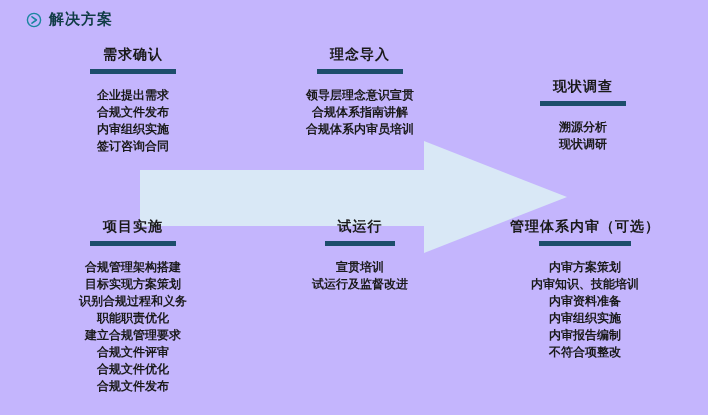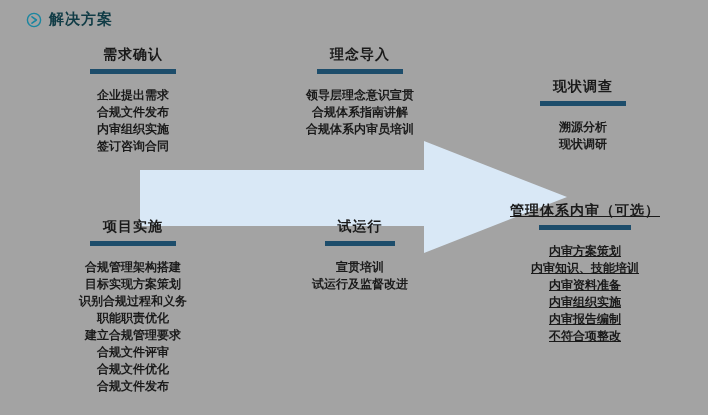--- a/index.html
+++ b/index.html
@@ -1,21 +1,21 @@
 <!DOCTYPE html>
 <html style="--accent: #1b86a0; --title: #113c46; --bar: #1d4d6b; --arrow: #d9e8f6; --text: #1a1a1a;"><head>
 <meta charset="utf-8">
 <style>
   * { margin: 0; padding: 0; box-sizing: border-box; }
   html, body { background: #ffffff; }
   .canvas {
     position: relative;
     width: 708px;
     height: 415px;
-    background: #a3a3a3;
+    background: #c4b5fd;
     overflow: hidden;
     font-family: "Liberation Serif", "DejaVu Serif", serif;
     color: var(--text, #1a1a1a);
   }
   .bg-arrow {
     position: absolute;
     left: 0; top: 0;
     z-index: 0;
     pointer-events: none;
   }
@@ -63,21 +63,21 @@
     font-size: 12px;
     font-weight: bold;
     line-height: 17px;
   }
   
   .s1 { left: 33px;  top: 46px;  width: 200px; }
   .s2 { left: 260px; top: 46px;  width: 200px; text-align: center; }
   .s3 { left: 483px; top: 46px;  width: 200px; margin-top: 32px; }
   .s4 { left: 33px;  top: 218px; width: 200px; }
   .s5 { left: 260px; top: 218px; width: 200px; }
-  .s6 { left: 473px; top: 202px; width: 224px; text-decoration: underline; }
+  .s6 { left: 473px; top: 218px; width: 224px; }
 </style>
 </head>
 <body>
 
 <div class="canvas">
 
   <svg class="bg-arrow" width="708" height="415" viewBox="0 0 708 415">
     <polygon points="140,170 424,170 424,141 567,197 424,253 424,226 140,226"></polygon>
   </svg>
 

